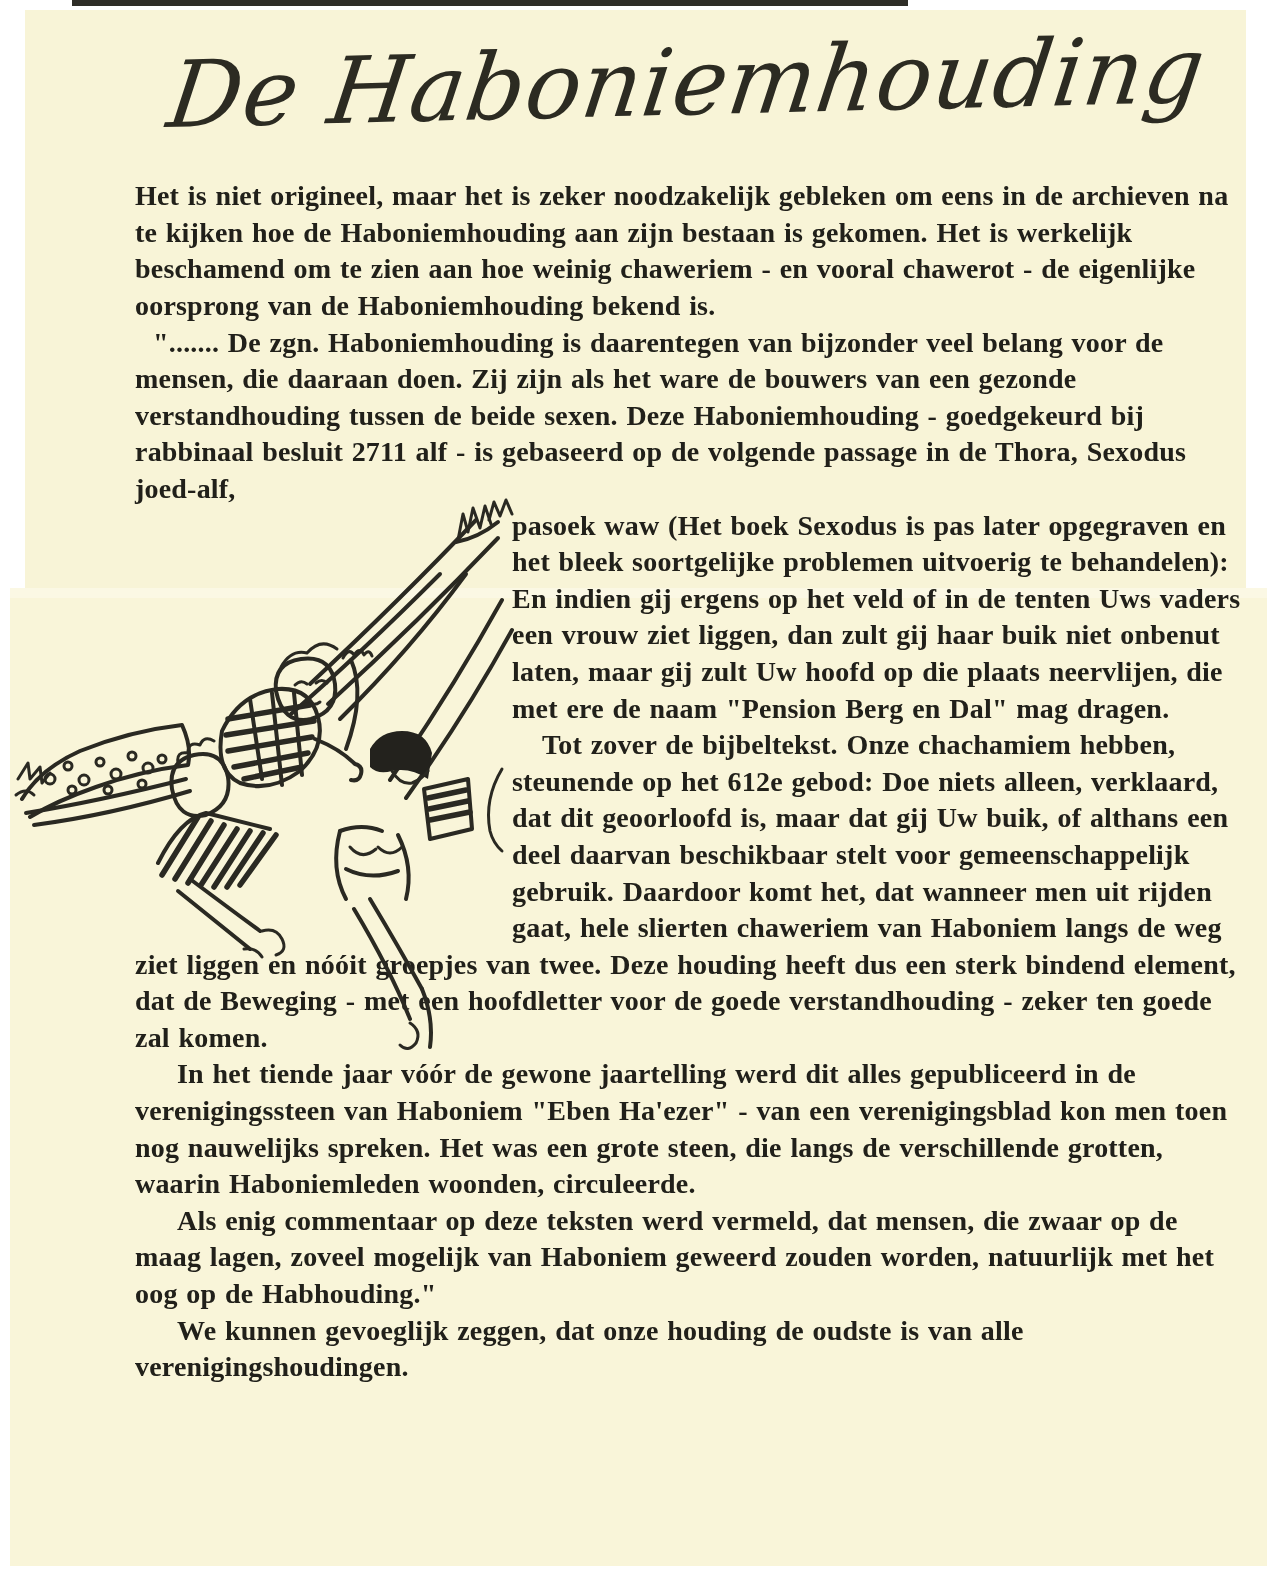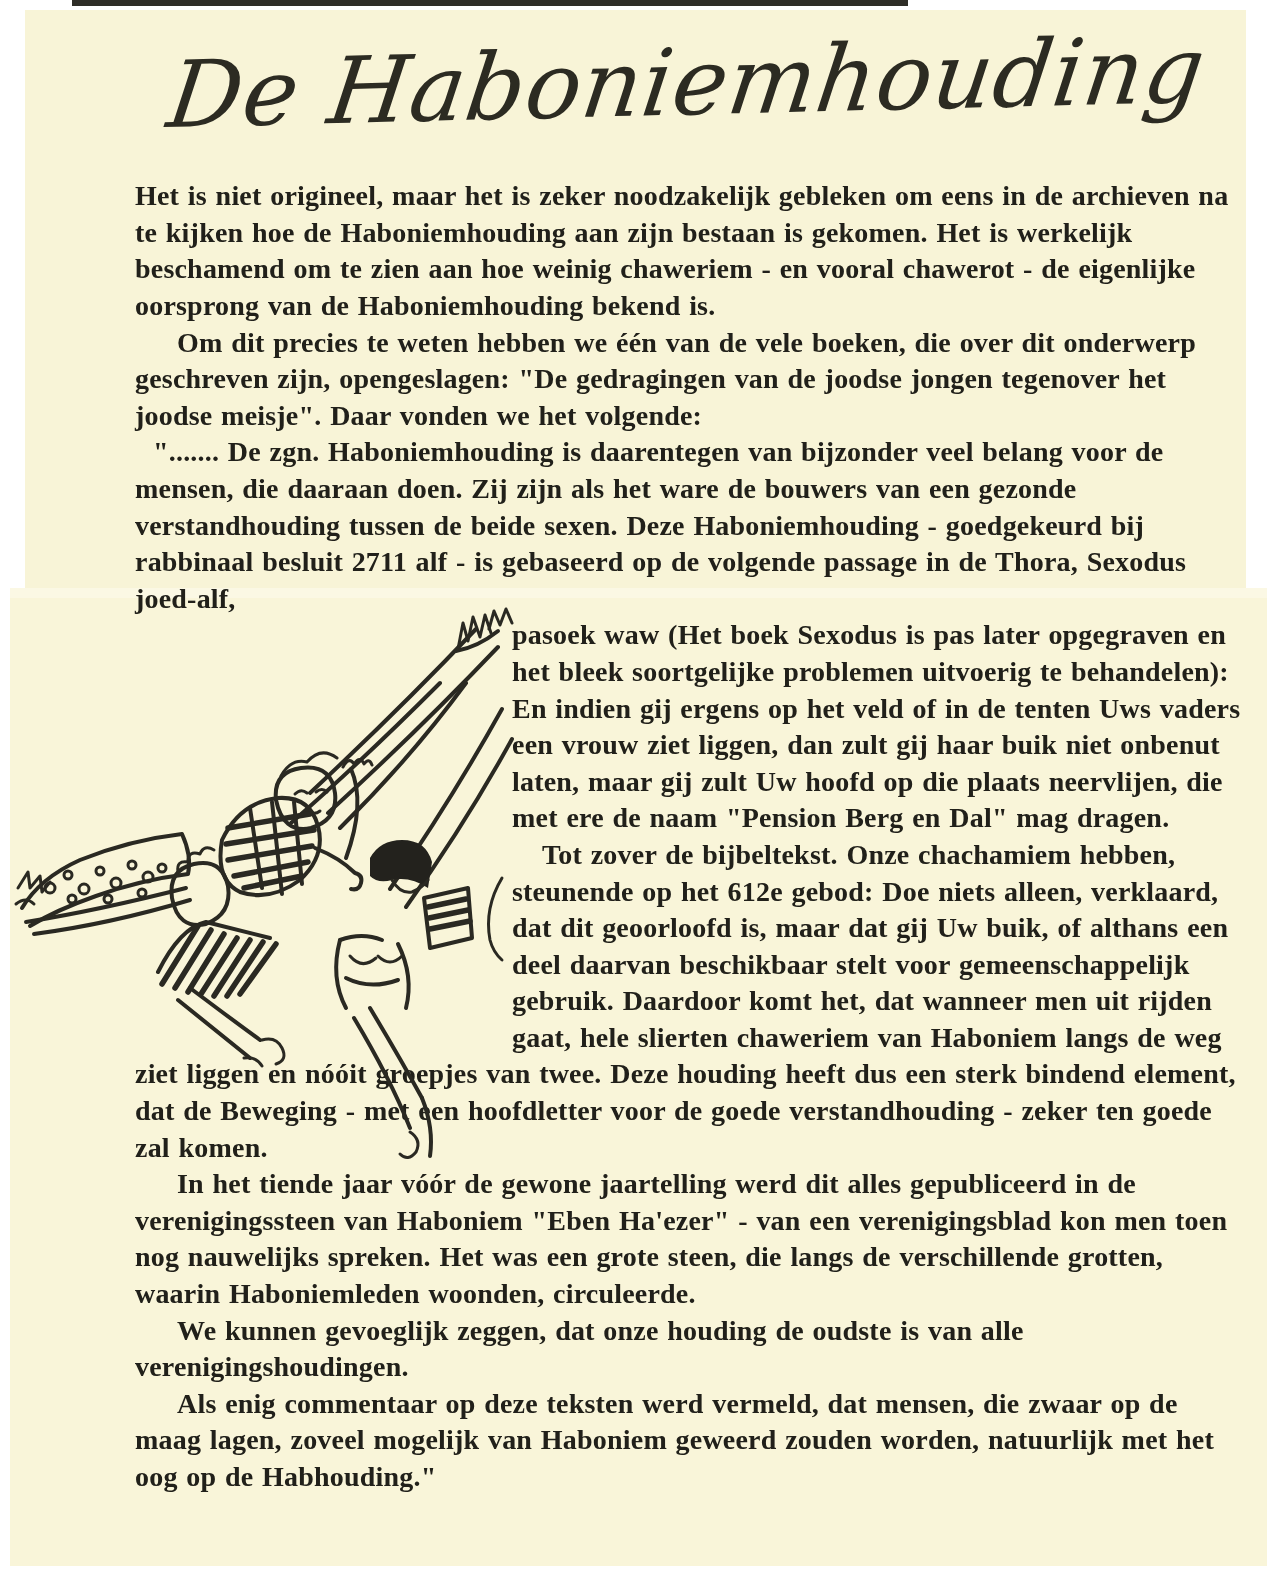--- a/index.html
+++ b/index.html
@@ -40,21 +40,20 @@
   <div class="sheet sheet-top"></div>
   <div class="sheet sheet-bottom"></div>
   <div class="seam"></div>
   <div class="scanbar"></div>
 
   <div class="content">
 
     <div class="title">De Haboniemhouding</div>
 
     <p>Het is niet origineel, maar het is zeker noodzakelijk gebleken om eens in de archieven na te kijken hoe de Haboniemhouding aan zijn bestaan is gekomen. Het is werkelijk beschamend om te zien aan hoe weinig chaweriem - en vooral chawerot - de eigenlijke oorsprong van de Haboniemhouding bekend is.</p>
-    <p class="ind">Om dit precies te weten hebben we één van de vele boeken, die over dit onderwerp geschreven zijn, opengeslagen: "De gedragingen van de joodse jongen tegenover het joodse meisje". Daar vonden we het volgende:</p>
     <p class="ind-sm">"....... De zgn. Haboniemhouding is daarentegen van bijzonder veel belang voor de mensen, die daaraan doen. Zij zijn als het ware de bouwers van een gezonde verstandhouding tussen de beide sexen. Deze Haboniemhouding - goedgekeurd bij rabbinaal besluit 2711 alf - is gebaseerd op de volgende passage in de Thora, Sexodus joed-alf,</p>
 
     <div class="illu">
       <svg width="502" height="600" viewBox="0 0 502 600">
 
         <path class="sk sk-thin" d="M448,62 L453,36 L458,54 L463,30 L470,50 L475,28 L481,46"></path>
         <path class="sk" d="M446,64 Q468,60 488,44"></path>
         <path class="sk sk-thin" d="M479,42 L484,24 L490,38 L496,22 L502,36"></path>
 
         <path class="sk" d="M300,206 Q390,122 466,42"></path>
@@ -142,17 +141,17 @@
         <path class="sk sk-thin" d="M400,545 q12,8 6,20 q-8,10 -16,2"></path>
         <path class="sk" d="M412,511 Q424,541 420,569"></path>
 
         <path class="sk sk-thin" d="M492,291 Q474,321 480,353 Q483,365 492,373"></path>
       </svg>
     </div>
 
     <p>pasoek waw (Het boek Sexodus is pas later opgegraven en het bleek soortgelijke problemen uitvoerig te behandelen): En indien gij ergens op het veld of in de tenten Uws vaders een vrouw ziet liggen, dan zult gij haar buik niet onbenut laten, maar gij zult Uw hoofd op die plaats neervlijen, die met ere de naam "Pension Berg en Dal" mag dragen.</p>
     <p class="ind-md">Tot zover de bijbeltekst. Onze chachamiem hebben, steunende op het 612e gebod: Doe niets alleen, verklaard, dat dit geoorloofd is, maar dat gij Uw buik, of althans een deel daarvan beschikbaar stelt voor gemeenschappelijk gebruik. Daardoor komt het, dat wanneer men uit rijden gaat, hele slierten chaweriem van Haboniem langs de weg ziet liggen en nóóit groepjes van twee. Deze houding heeft dus een sterk bindend element, dat de Beweging - met een hoofdletter voor de goede verstandhouding - zeker ten goede zal komen.</p>
     <p class="ind">In het tiende jaar vóór de gewone jaartelling werd dit alles gepubliceerd in de verenigingssteen van Haboniem "Eben Ha'ezer" - van een verenigingsblad kon men toen nog nauwelijks spreken. Het was een grote steen, die langs de verschillende grotten, waarin Haboniemleden woonden, circuleerde.</p>
+    <p class="ind">Als enig commentaar op deze teksten werd vermeld, dat mensen, die zwaar op de maag lagen, zoveel mogelijk van Haboniem geweerd zouden worden, natuurlijk met het oog op de Habhouding."</p>
     <p class="ind">We kunnen gevoeglijk zeggen, dat onze houding de oudste is van alle verenigingshoudingen.</p>
-    <p class="ind">Als enig commentaar op deze teksten werd vermeld, dat mensen, die zwaar op de maag lagen, zoveel mogelijk van Haboniem geweerd zouden worden, natuurlijk met het oog op de Habhouding."</p>
 
   </div>
 </div>
 
 </body></html>

